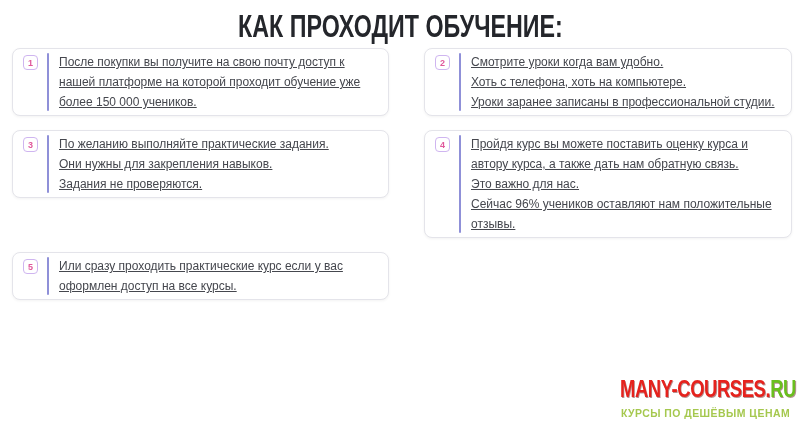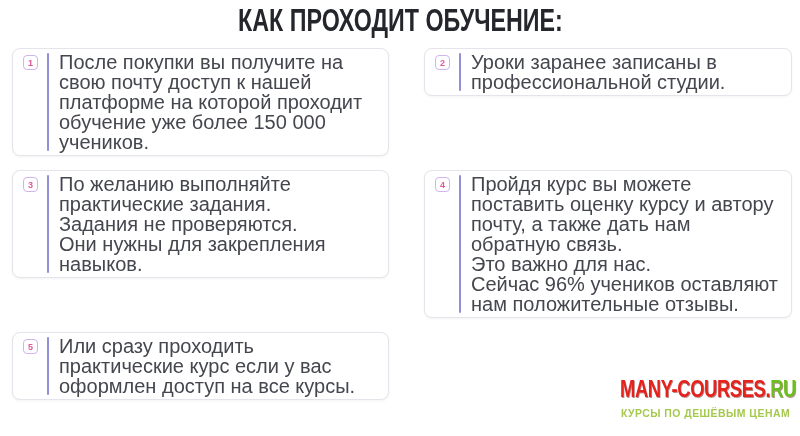--- a/index.html
+++ b/index.html
@@ -13,21 +13,21 @@
     --logo_green:#6abf1e;
     --logo_subtitle_green:#a5c84e;
   }
   html,body{margin:0;padding:0;}
   body{
     width:800px;height:436px;position:relative;overflow:hidden;
     background:#ffffff;
     font-family:"Liberation Sans","DejaVu Sans",sans-serif;
   }
   .title-wrap{
-    position:absolute;top:0;left:0;right:0;text-align:center;padding-top:3px;
+    position:absolute;top:0;left:0;right:0;text-align:center;padding-top:9px;
   }
   .title-wrap h1{
     display:inline-block;margin:0;
     font-size:31px;font-weight:800;color:var(--title);
     letter-spacing:0px;white-space:nowrap;
     transform:scaleX(0.75);transform-origin:center top;
   }
   .steps-grid{
     position:absolute;top:48px;left:12px;
     display:grid;
@@ -54,21 +54,21 @@
     box-sizing:border-box;
   }
   .step-line{
     flex:0 0 auto;
     width:2px;border-radius:1px;
     background:var(--accent_line);
     margin:1px 10px 1px 9px;
   }
   .step-text{
     flex:1 1 auto;
-    font-size:20px;line-height:20px;color:var(--text);
+    font-size:12px;line-height:20px;color:var(--text);text-decoration:underline;
   }
   .brand{
     position:absolute;right:4px;bottom:15px;text-align:right;margin-top:8px;
   }
   .brand-name{
     display:inline-block;white-space:nowrap;
     font-size:23px;font-weight:800;letter-spacing:-0.5px;
     transform:scaleX(0.8);transform-origin:right center;
     text-shadow:1px 1px 0 rgba(90,10,10,0.45);
   }
@@ -95,39 +95,41 @@
     <div class="step-line"></div>
     <div class="step-text">
         <div>После покупки вы получите на свою почту доступ к нашей платформе на которой проходит обучение уже более 150 000 учеников.</div>
       </div>
   </div>
 
   <div class="step-card">
     <div class="step-badge">2</div>
     <div class="step-line"></div>
     <div class="step-text">
+        <div>Смотрите уроки когда вам удобно.</div>
+        <div>Хоть с телефона, хоть на компьютере.</div>
         <div>Уроки заранее записаны в профессиональной студии.</div>
       </div>
   </div>
 
   <div class="step-card">
     <div class="step-badge">3</div>
     <div class="step-line"></div>
     <div class="step-text">
         <div>По желанию выполняйте практические задания.</div>
+        <div>Они нужны для закрепления навыков.</div>
         <div>Задания не проверяются.</div>
-        <div>Они нужны для закрепления навыков.</div>
       </div>
   </div>
 
   <div class="step-card">
     <div class="step-badge">4</div>
     <div class="step-line"></div>
     <div class="step-text">
-        <div>Пройдя курс вы можете поставить оценку курсу и автору почту, а также дать нам обратную связь.</div>
+        <div>Пройдя курс вы можете поставить оценку курса и автору курса, а также дать нам обратную связь.</div>
         <div>Это важно для нас.</div>
         <div>Сейчас 96% учеников оставляют нам положительные отзывы.</div>
       </div>
   </div>
 
   <div class="step-card">
     <div class="step-badge">5</div>
     <div class="step-line"></div>
     <div class="step-text">
         <div>Или сразу проходить практические курс если у вас оформлен доступ на все курсы.</div>

